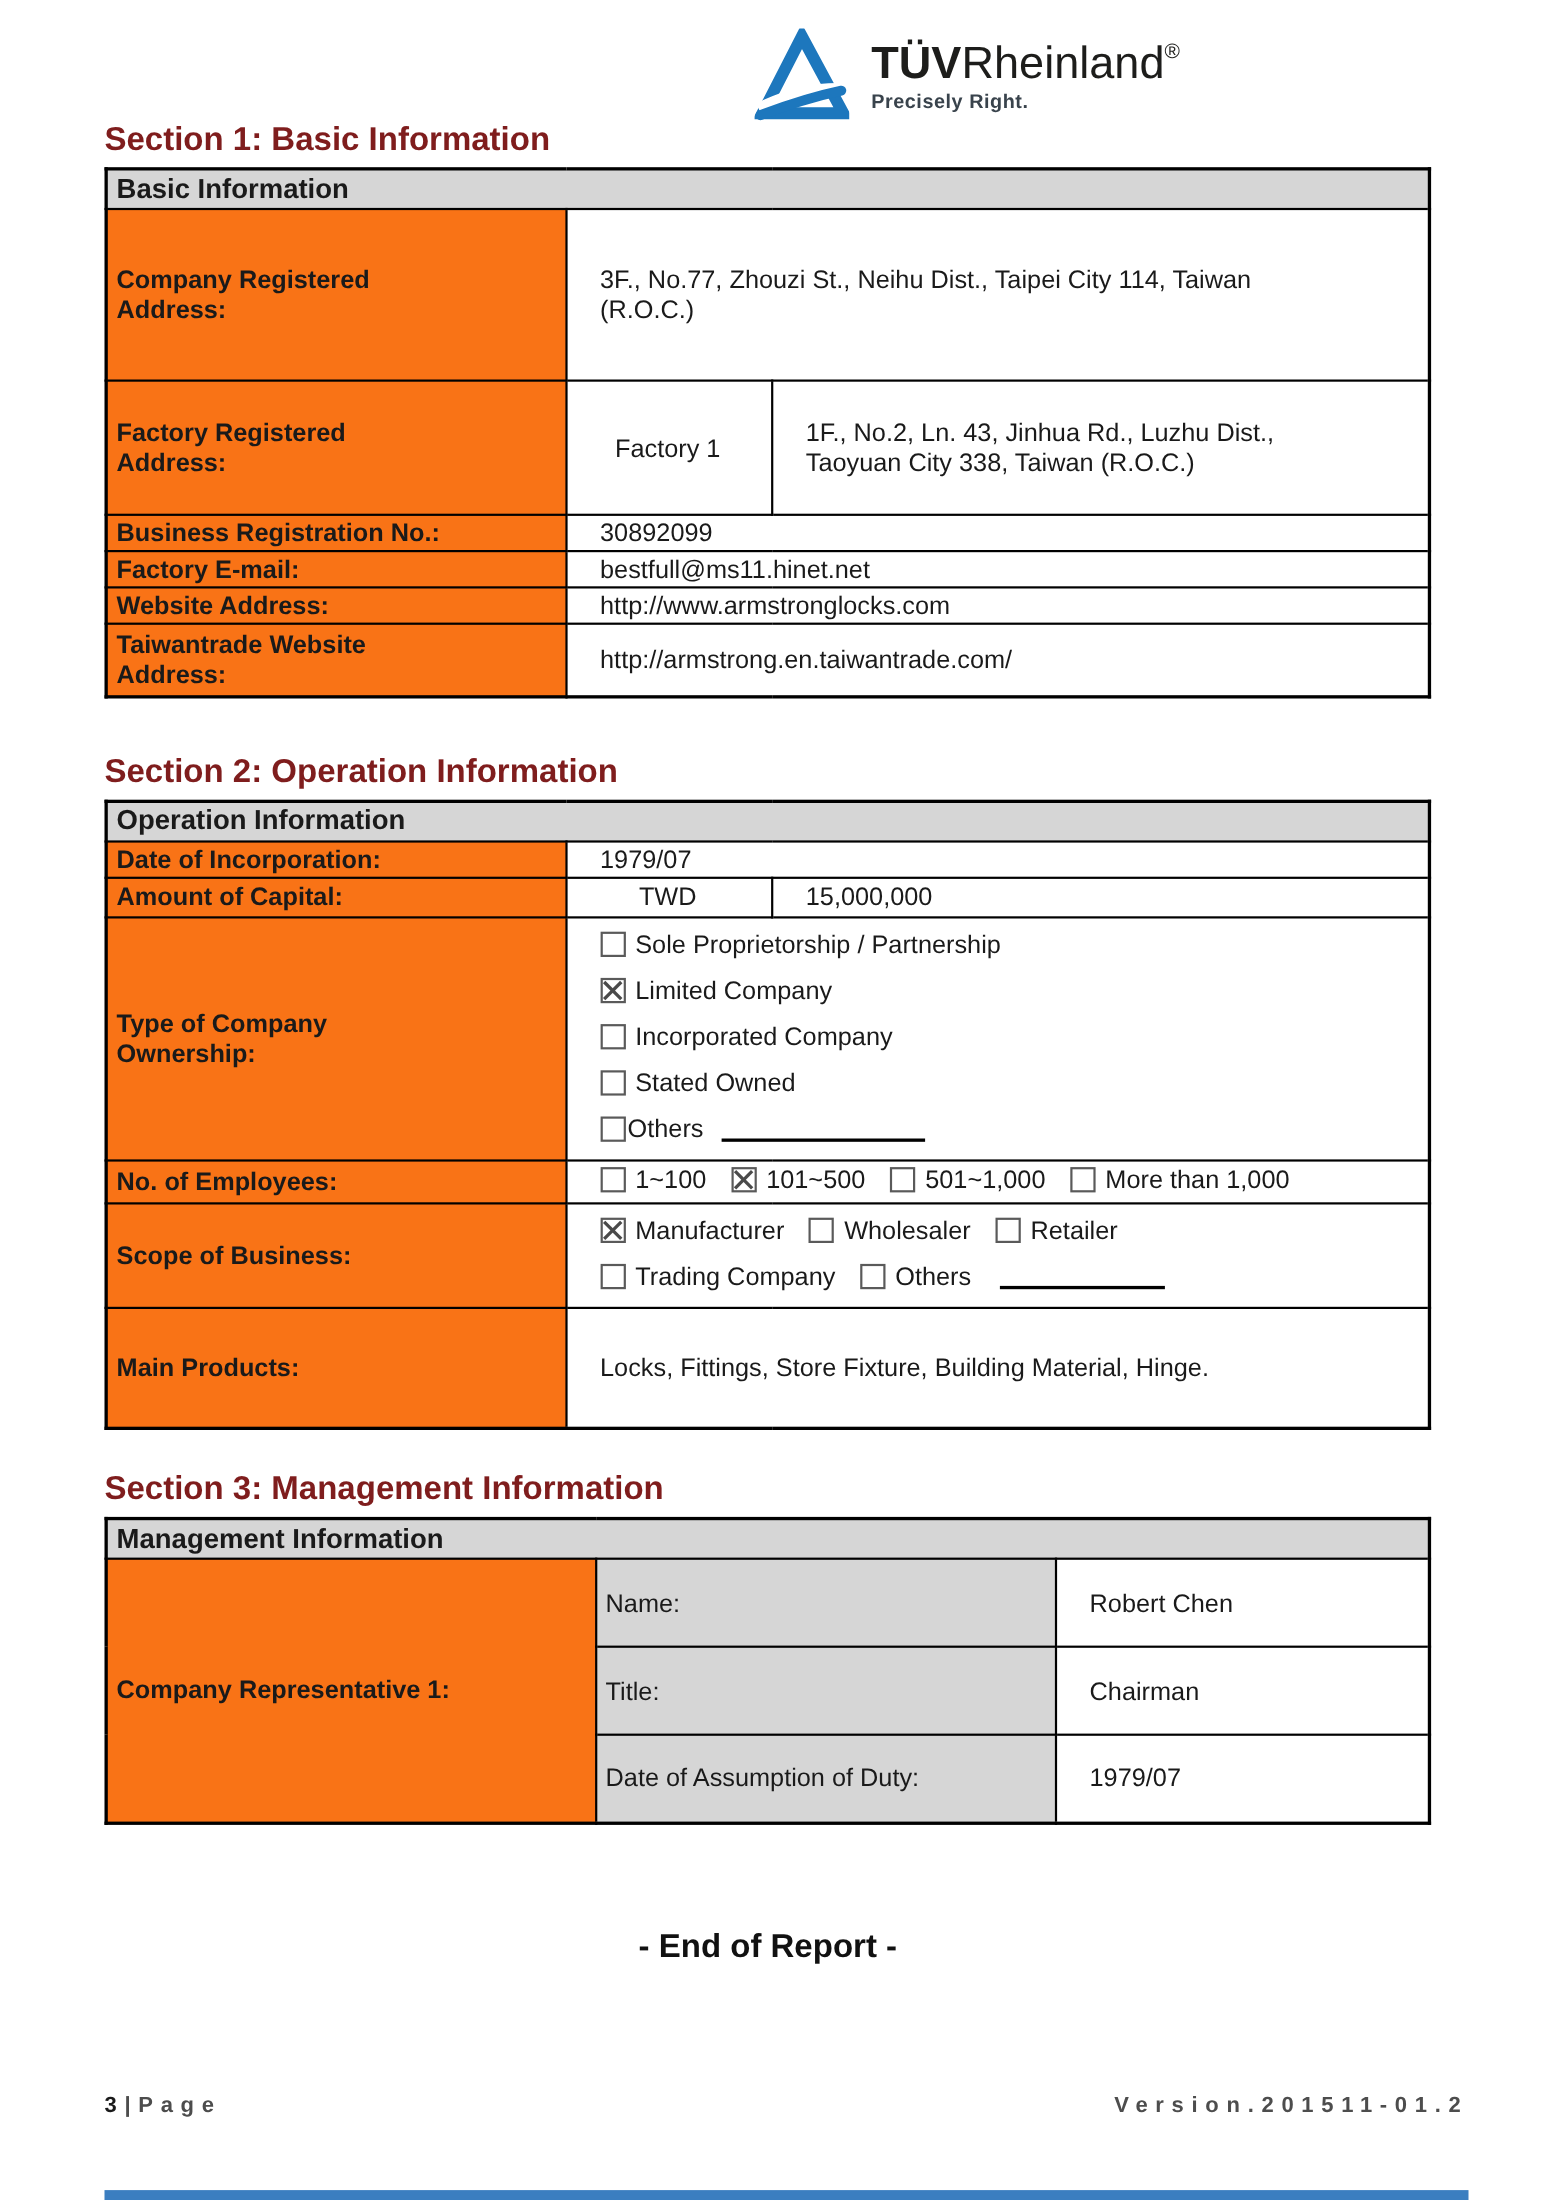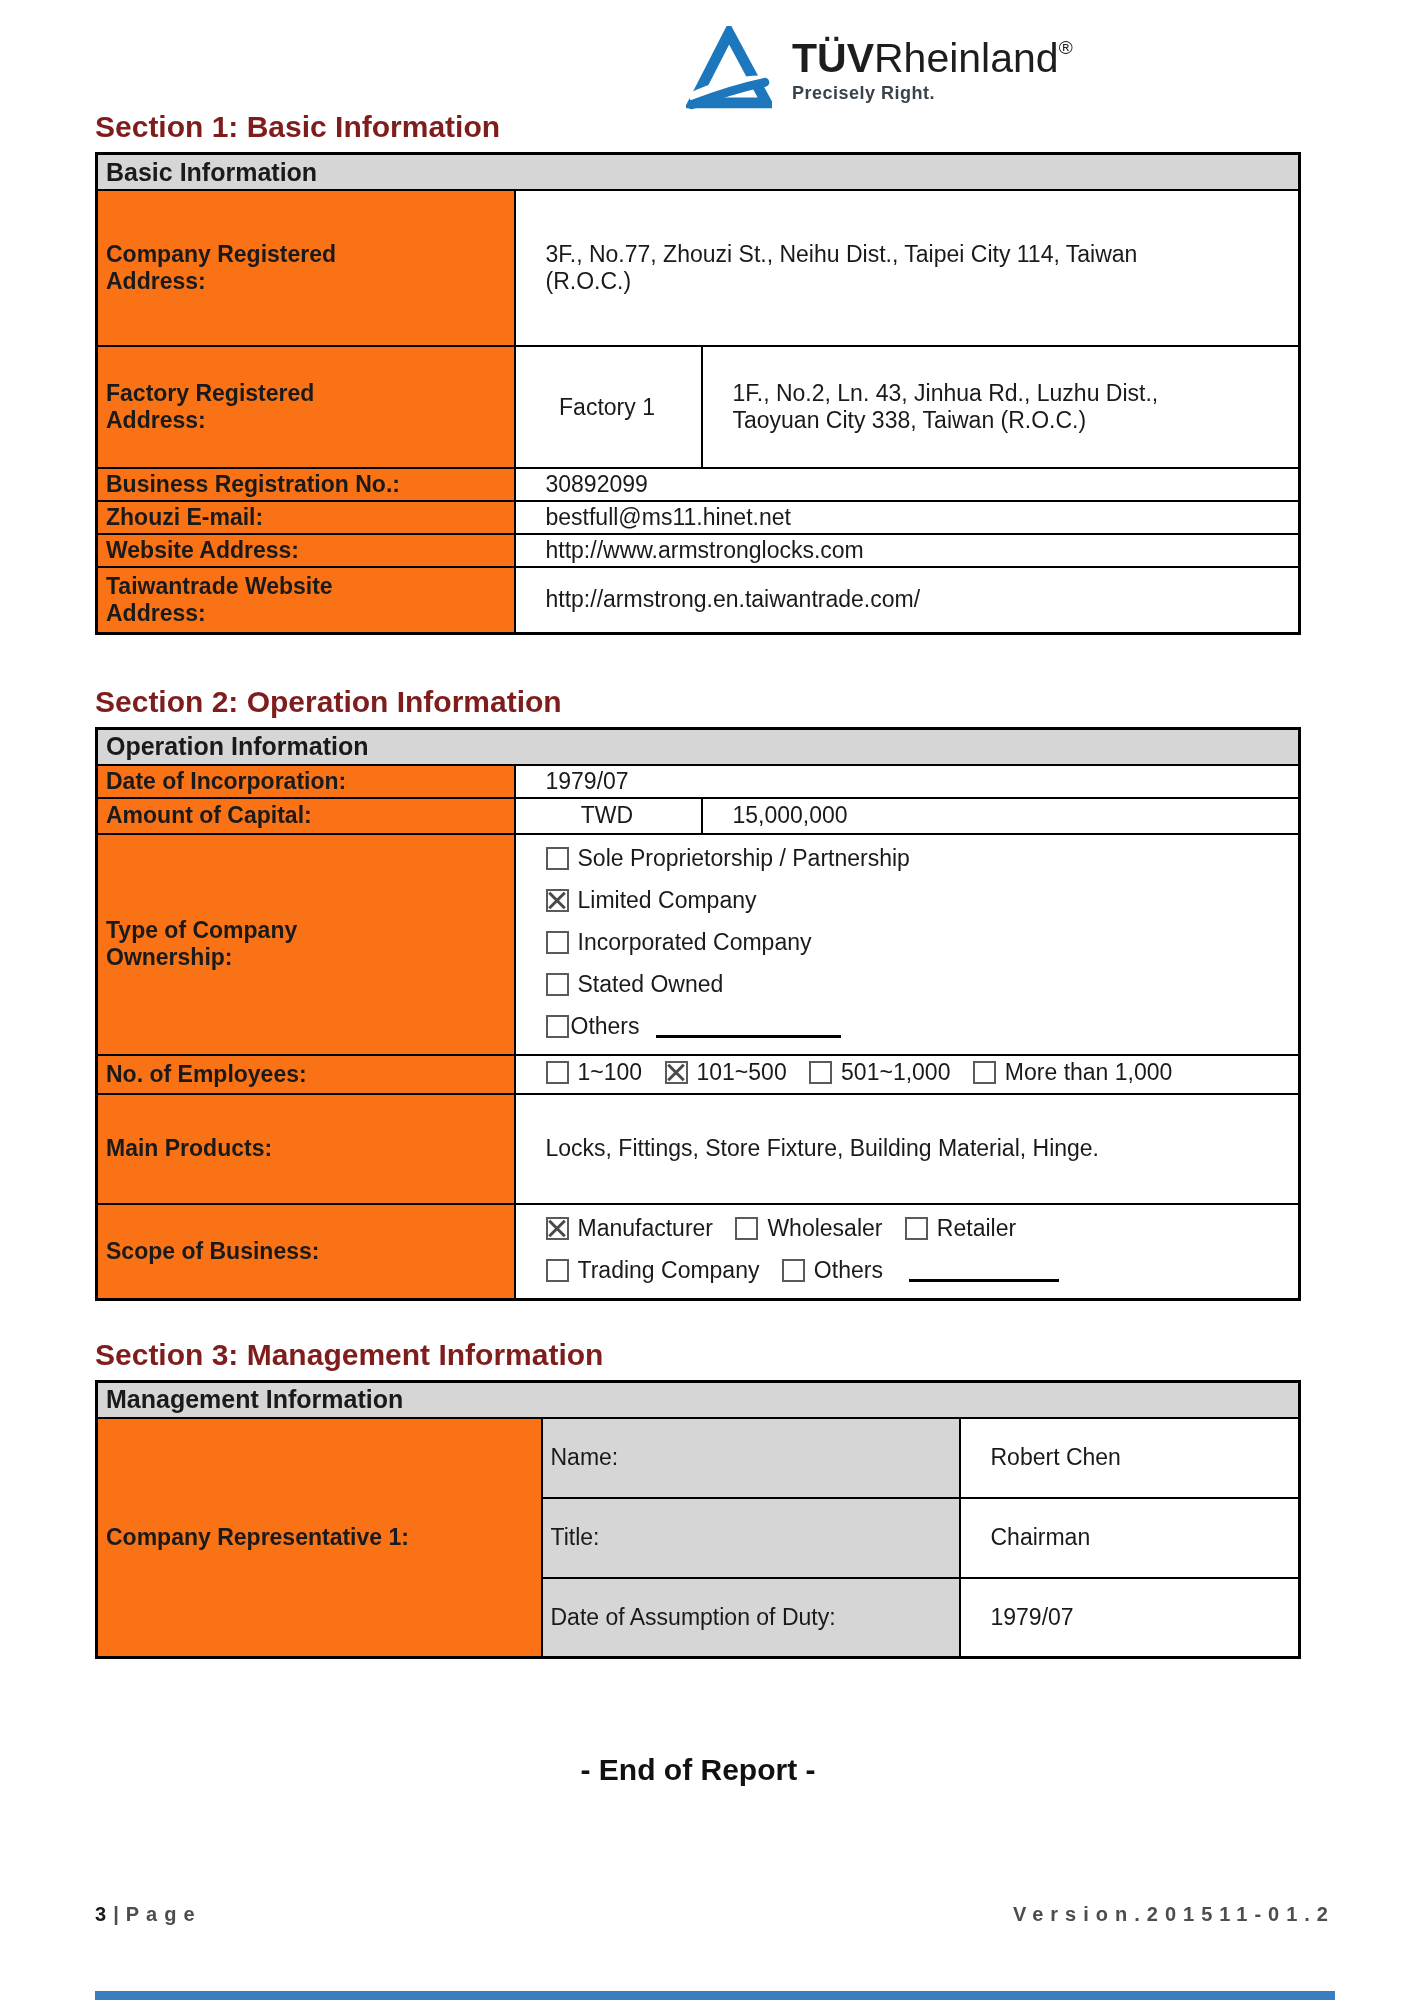--- a/index.html
+++ b/index.html
@@ -85,21 +85,21 @@
       <tr style="height:122px">
         <td class="lbl"><span class="narrow">Factory Registered Address:</span></td>
         <td class="val center">Factory 1</td>
         <td class="val pr50">1F., No.2, Ln. 43, Jinhua Rd., Luzhu Dist., Taoyuan City 338, Taiwan (R.O.C.)</td>
       </tr>
       <tr style="height:29px">
         <td class="lbl">Business Registration No.:</td>
         <td class="val" colspan="2">30892099</td>
       </tr>
       <tr style="height:32px">
-        <td class="lbl">Zhouzi E-mail:</td>
+        <td class="lbl">Factory E-mail:</td>
         <td class="val" colspan="2">bestfull@ms11.hinet.net</td>
       </tr>
       <tr style="height:33px">
         <td class="lbl">Website Address:</td>
         <td class="val" colspan="2">http://www.armstronglocks.com</td>
       </tr>
       <tr style="height:66px">
         <td class="lbl"><span class="narrow">Taiwantrade Website Address:</span></td>
         <td class="val" colspan="2">http://armstrong.en.taiwantrade.com/</td>
       </tr>
@@ -165,24 +165,20 @@
           <span class="cbi" data-checked="false">
                 <span class="cbx"></span>
                 <span>501~1,000</span>
               </span>
           <span class="cbi" data-checked="false">
                 <span class="cbx"></span>
                 <span>More than 1,000</span>
               </span>
         </td>
       </tr>
-      <tr style="height:110px">
-        <td class="lbl">Main Products:</td>
-        <td class="val" colspan="2">Locks, Fittings, Store Fixture, Building Material, Hinge.</td>
-      </tr>
       <tr style="height:76px">
         <td class="lbl">Scope of Business:</td>
         <td class="val" colspan="2">
           <div class="cbline">
             <span class="cbi" data-checked="true">
                   <span class="cbx"></span>
                   <span>Manufacturer</span>
                 </span>
             <span class="cbi" data-checked="false">
                   <span class="cbx"></span>
@@ -197,20 +193,24 @@
             <span class="cbi" data-checked="false">
                   <span class="cbx"></span>
                   <span>Trading Company</span>
                 </span>
             <span class="cbi" data-checked="false">
                   <span class="cbx"></span>
                   <span>Others</span>
                 </span><span class="fill-line short"></span>
           </div>
         </td>
+      </tr>
+      <tr style="height:110px">
+        <td class="lbl">Main Products:</td>
+        <td class="val" colspan="2">Locks, Fittings, Store Fixture, Building Material, Hinge.</td>
       </tr>
     </tbody>
       </table>
 
     <h1 class="gap2">Section 3: Management Information</h1>
     <table>
       <colgroup>
           <col style="width:445px">
           <col style="width:418px">
           <col>

